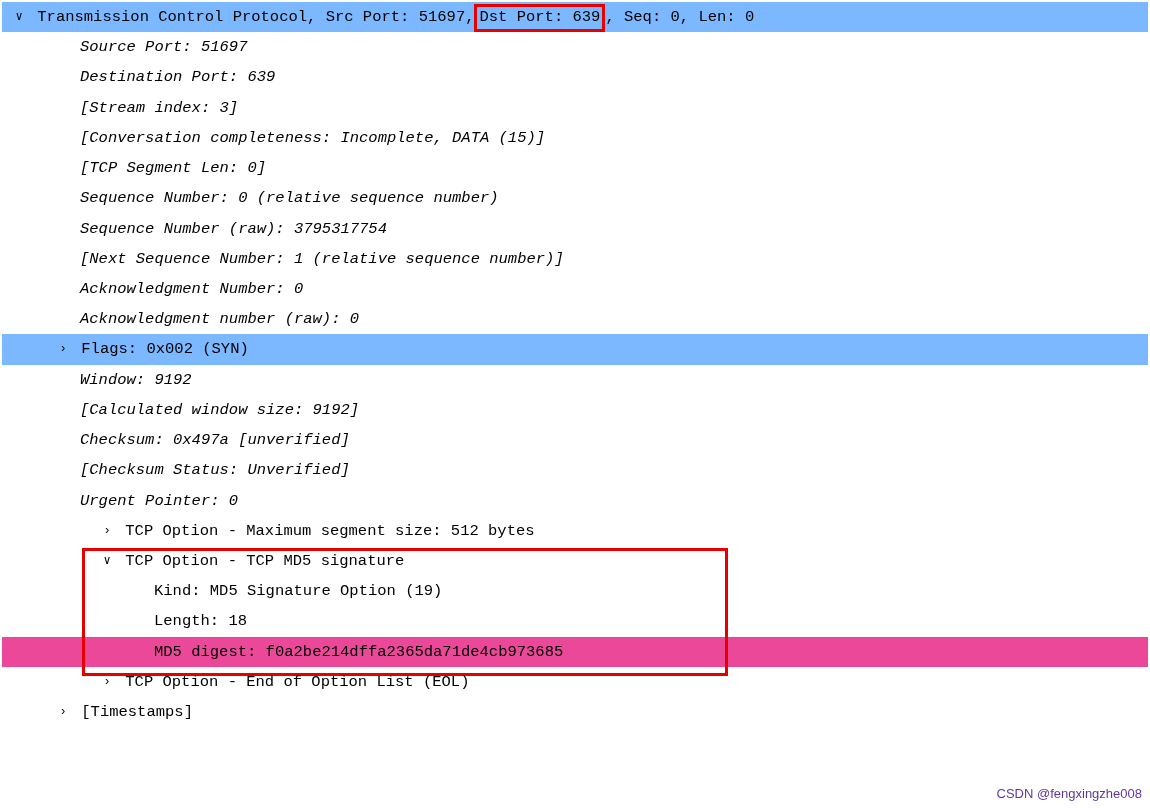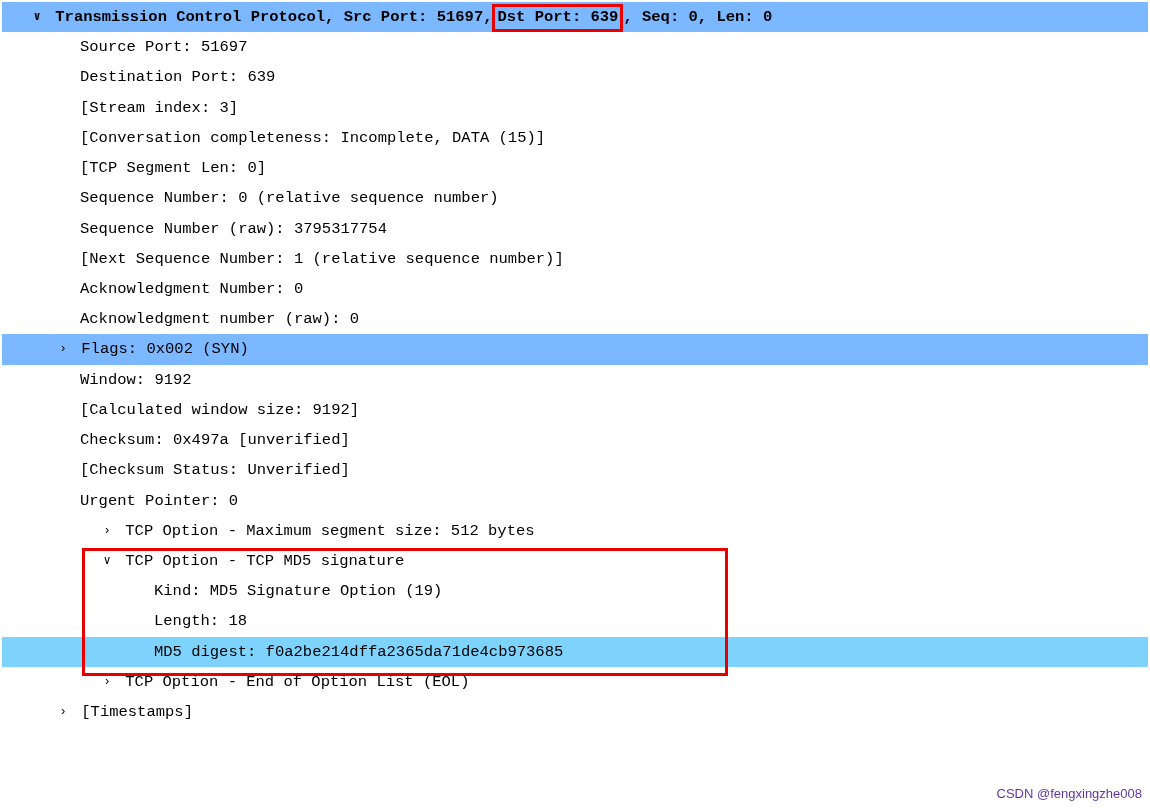--- a/index.html
+++ b/index.html
@@ -15,24 +15,24 @@
   }
   .tree { }
   .row {
     position: relative;
     padding-left: 0;
   }
   .row.selected {
     background: #7bb8ff;
   }
   .row.grayed {
-    background: #7dd3fc;
+    background: #ec4899;
   }
-  .indent-1 { padding-left: 26px; font-weight: bold; }
-  .indent-2 { padding-left: 78px; }
+  .indent-1 { padding-left: 8px; }
+  .indent-2 { padding-left: 78px; font-style: italic; }
   .indent-3 { padding-left: 52px; }
   .indent-5 { padding-left: 116px; }
   .indent-6 { padding-left: 152px; }
   .arrow {
     display: inline-block;
     width: 18px;
     text-align: center;
     color: #000;
     font-size: 12px;
     vertical-align: 1px;

